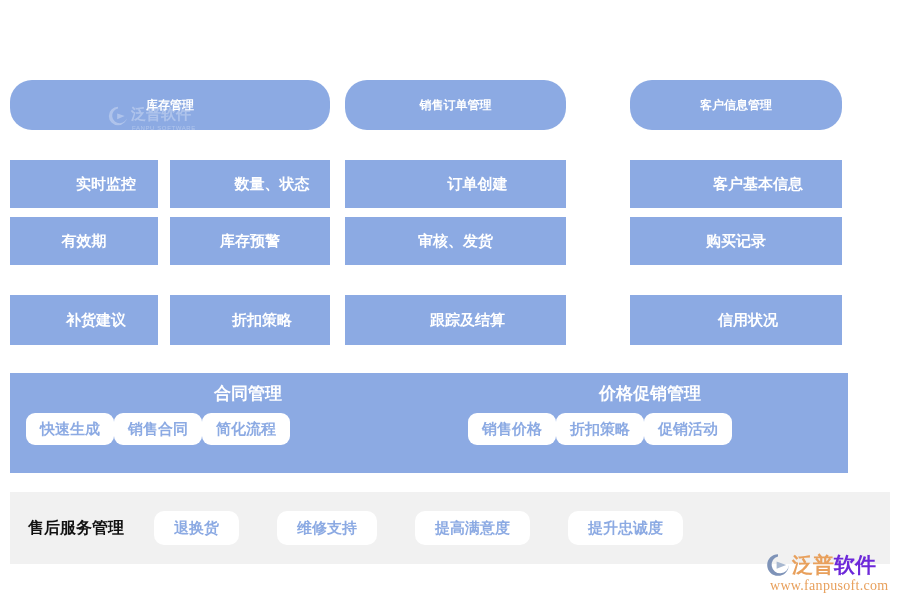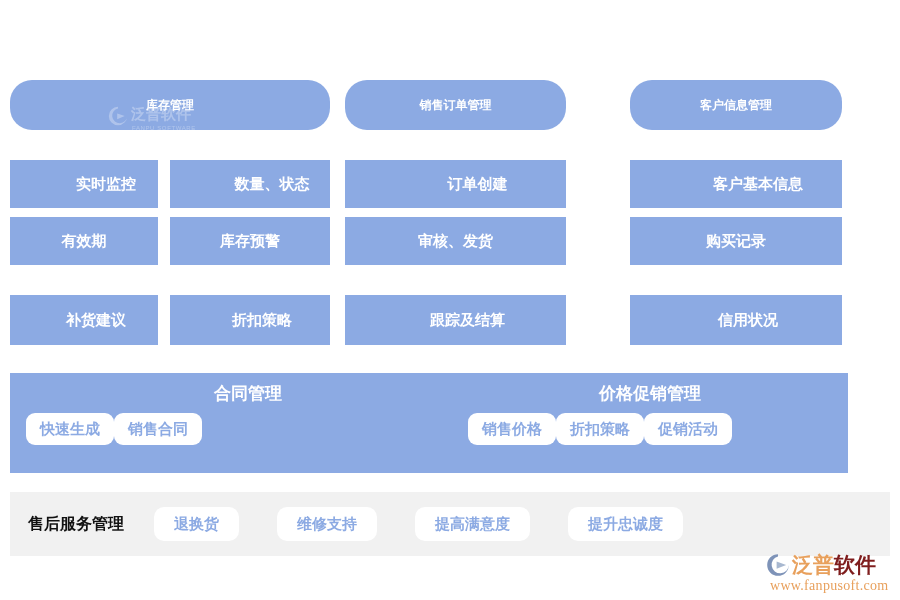--- a/index.html
+++ b/index.html
@@ -113,21 +113,21 @@
     box-sizing: border-box;
     line-height: 1.2;
   }
 
   
   .bottom-bar {
     position: absolute;
     left: 10px;
     top: 492px;
     width: 880px;
-    height: 64px;
+    height: 72px;
     background: #F1F1F1;
     display: flex;
     align-items: center;
     box-sizing: border-box;
     padding-left: 18px;
   }
   .bottom-label {
     color: #111111;
     font-size: 16px;
     font-weight: bold;
@@ -169,21 +169,21 @@
   .logo-cn-orange {
     font-size: 21px;
     font-weight: bold;
     color: #E8A05C;
     letter-spacing: 0px;
     line-height: 24px;
   }
   .logo-cn-gray {
     font-size: 21px;
     font-weight: bold;
-    color: #7f1d1d;
+    color: #6d28d9;
     letter-spacing: 0px;
     line-height: 24px;
   }
   .logo-url {
     font-size: 14px;
     color: #E8A05C;
     font-family: "Liberation Serif", "DejaVu Serif", serif;
     margin-top: 0px;
     margin-left: 4px;
     letter-spacing: 0.3px;
@@ -249,20 +249,21 @@
   <div class="card sub row4 colA-l">补货建议</div>
   <div class="card sub row4 colA-r">折扣策略</div>
   <div class="card sub row4 colB">跟踪及结算</div>
   <div class="card sub row4 colC">信用状况</div>
 
   <div class="panel panel-left">
     <div class="panel-title">合同管理</div>
     <div class="pill-row">
       <div class="pill">快速生成</div>
       <div class="pill">销售合同</div>
+      <div class="pill">简化流程</div>
     </div>
   </div>
 
   <div class="panel panel-right">
     <div class="panel-title">价格促销管理</div>
     <div class="pill-row">
       <div class="pill">销售价格</div>
       <div class="pill">折扣策略</div>
       <div class="pill">促销活动</div>
     </div>

